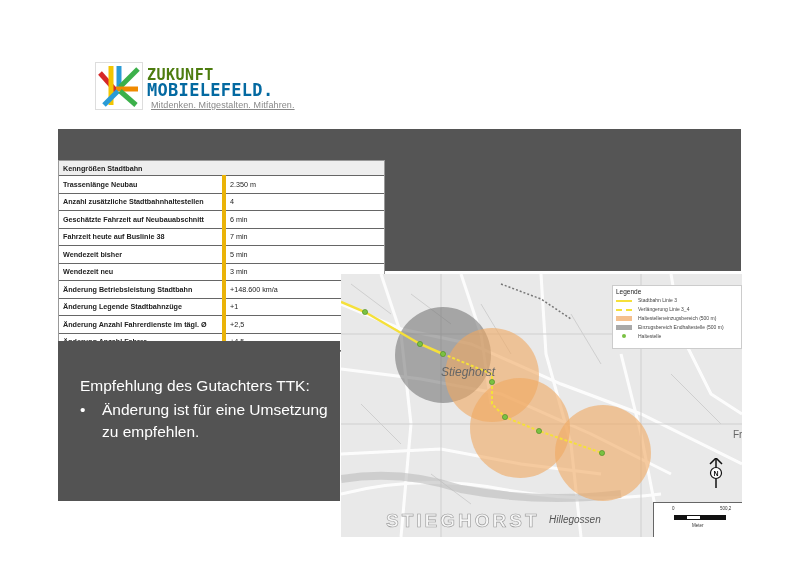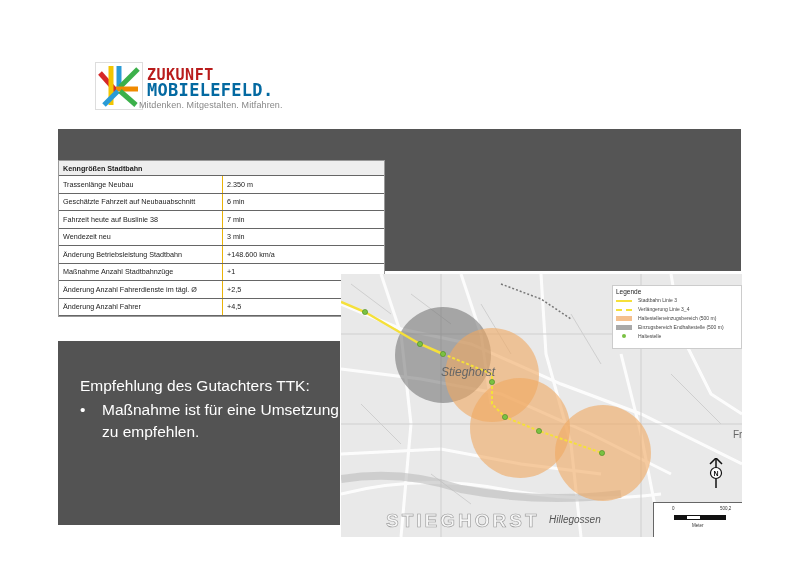--- a/index.html
+++ b/index.html
@@ -1,28 +1,28 @@
 <!DOCTYPE html>
 <html><head>
 <meta charset="utf-8">
 <style>
   html, body { margin:0; padding:0; }
   body { width:799px; height:565px; background:#ffffff; position:relative; overflow:hidden; font-family:"Liberation Sans", sans-serif; }
   .logo { position:absolute; left:95px; top:62px; width:220px; height:50px; }
   .logo-mark { position:absolute; left:0; top:0; width:46px; height:46px; background:#fff; border:1px solid #ddd; }
-  .logo-title1 { position:absolute; left:52px; top:6px; font-family:"DejaVu Sans Mono", monospace; font-weight:bold; font-size:15px; letter-spacing:0.5px; color:#b91c1c; line-height:15px; }
+  .logo-title1 { position:absolute; left:52px; top:6px; font-family:"DejaVu Sans Mono", monospace; font-weight:bold; font-size:15px; letter-spacing:0.5px; color:#4d7c0f; line-height:15px; }
   .logo-title2 { position:absolute; left:52px; top:19px; font-family:"DejaVu Sans Mono", monospace; font-weight:bold; font-size:17px; letter-spacing:0.3px; color:#0369a1; line-height:18px; }
-  .logo-tag { position:absolute; left:44px; top:38px; font-size:9px; color:#888; letter-spacing:0.1px; white-space:nowrap; }
+  .logo-tag { position:absolute; left:56px; top:38px; font-size:9px; color:#888; letter-spacing:0.1px; white-space:nowrap;text-decoration:underline; }
   .band { position:absolute; left:58px; top:129px; width:683px; height:142px; background:#555555; }
   .table-wrap { position:absolute; left:58px; top:160px; width:325px; background:#fff; border:1px solid #999; }
   table { border-collapse:collapse; width:100%; font-size:7.2px; color:#222; }
   td { border-bottom:1px solid #666; padding:0 4px; height:16.5px; }
-  td.c1 { width:155px; border-right:1px solid #eab308; }
+  td.c1 { width:155px; border-right:4px solid #eab308;font-weight:bold; }
   tr.hdr td { background:#eeeeee; font-weight:bold; height:14px; }
-  .textbox { position:absolute; left:58px; top:341px; width:282px; height:184px; background:#535353; color:#fff; }
+  .textbox { position:absolute; left:58px; top:341px; width:282px; height:160px; background:#535353; color:#fff; }
   .tb-title { position:absolute; left:22px; top:36px; font-size:15.5px; white-space:nowrap; }
   .tb-bullet { position:absolute; left:22px; top:58px; font-size:15.5px; line-height:22px; }
   .tb-bullet .dot { position:absolute; left:0; top:0; }
   .tb-bullet .txt { position:absolute; left:22px; top:0; width:240px; }
   .map { position:absolute; left:341px; top:274px; width:401px; height:263px; background:#e9e9e9; overflow:hidden; }
   .legend { position:absolute; left:271px; top:11px; width:128px; height:62px; background:#fff; border:1px solid #ccc; font-size:5px; color:#444; }
   .legend .lt { position:absolute; left:3px; top:2px; font-size:6.5px; color:#222; }
   .leg-row { position:absolute; left:3px; height:7px; width:124px; }
   .leg-sw { position:absolute; left:0; top:1px; width:16px; height:5px; }
   .leg-lb { position:absolute; left:22px; top:0; white-space:nowrap; }
@@ -59,37 +59,45 @@
   <table>
     <tbody>
         <tr class="hdr">
       <td colspan="2">Kenngrößen Stadtbahn</td>
     </tr>
     <tr>
           <td class="c1">Trassenlänge Neubau</td>
           <td>2.350 m</td>
         </tr>
     <tr>
+          <td class="c1">Anzahl zusätzliche Stadtbahnhaltestellen</td>
+          <td>4</td>
+        </tr>
+    <tr>
           <td class="c1">Geschätzte Fahrzeit auf Neubauabschnitt</td>
           <td>6 min</td>
         </tr>
     <tr>
           <td class="c1">Fahrzeit heute auf Buslinie 38</td>
           <td>7 min</td>
         </tr>
     <tr>
+          <td class="c1">Wendezeit bisher</td>
+          <td>5 min</td>
+        </tr>
+    <tr>
           <td class="c1">Wendezeit neu</td>
           <td>3 min</td>
         </tr>
     <tr>
           <td class="c1">Änderung Betriebsleistung Stadtbahn</td>
           <td>+148.600 km/a</td>
         </tr>
     <tr>
-          <td class="c1">Maßnahme Anzahl Stadtbahnzüge</td>
+          <td class="c1">Änderung Legende Stadtbahnzüge</td>
           <td>+1</td>
         </tr>
     <tr>
           <td class="c1">Änderung Anzahl Fahrerdienste im tägl. Ø</td>
           <td>+2,5</td>
         </tr>
     <tr>
           <td class="c1">Änderung Anzahl Fahrer</td>
           <td>+4,5</td>
         </tr>
@@ -183,15 +191,15 @@
     <span style="position:absolute;left:66px;top:3px;">500,2</span>
     <div style="position:absolute;left:20px;top:12px;width:50px;height:3px;border:1px solid #111;background:linear-gradient(90deg,#111 25%,#fff 25%,#fff 50%,#111 50%);"></div>
     <span style="position:absolute;left:38px;top:20px;">Meter</span>
   </div>
 </div>
 
 <div class="textbox">
   <div class="tb-title">Empfehlung des Gutachters TTK:</div>
   <div class="tb-bullet">
     <span class="dot">•</span>
-    <span class="txt">Maßnahme ist  für eine Umsetzung zu empfehlen.</span>
+    <span class="txt">Änderung ist  für eine Umsetzung zu empfehlen.</span>
   </div>
 </div>
 
 </body></html>

